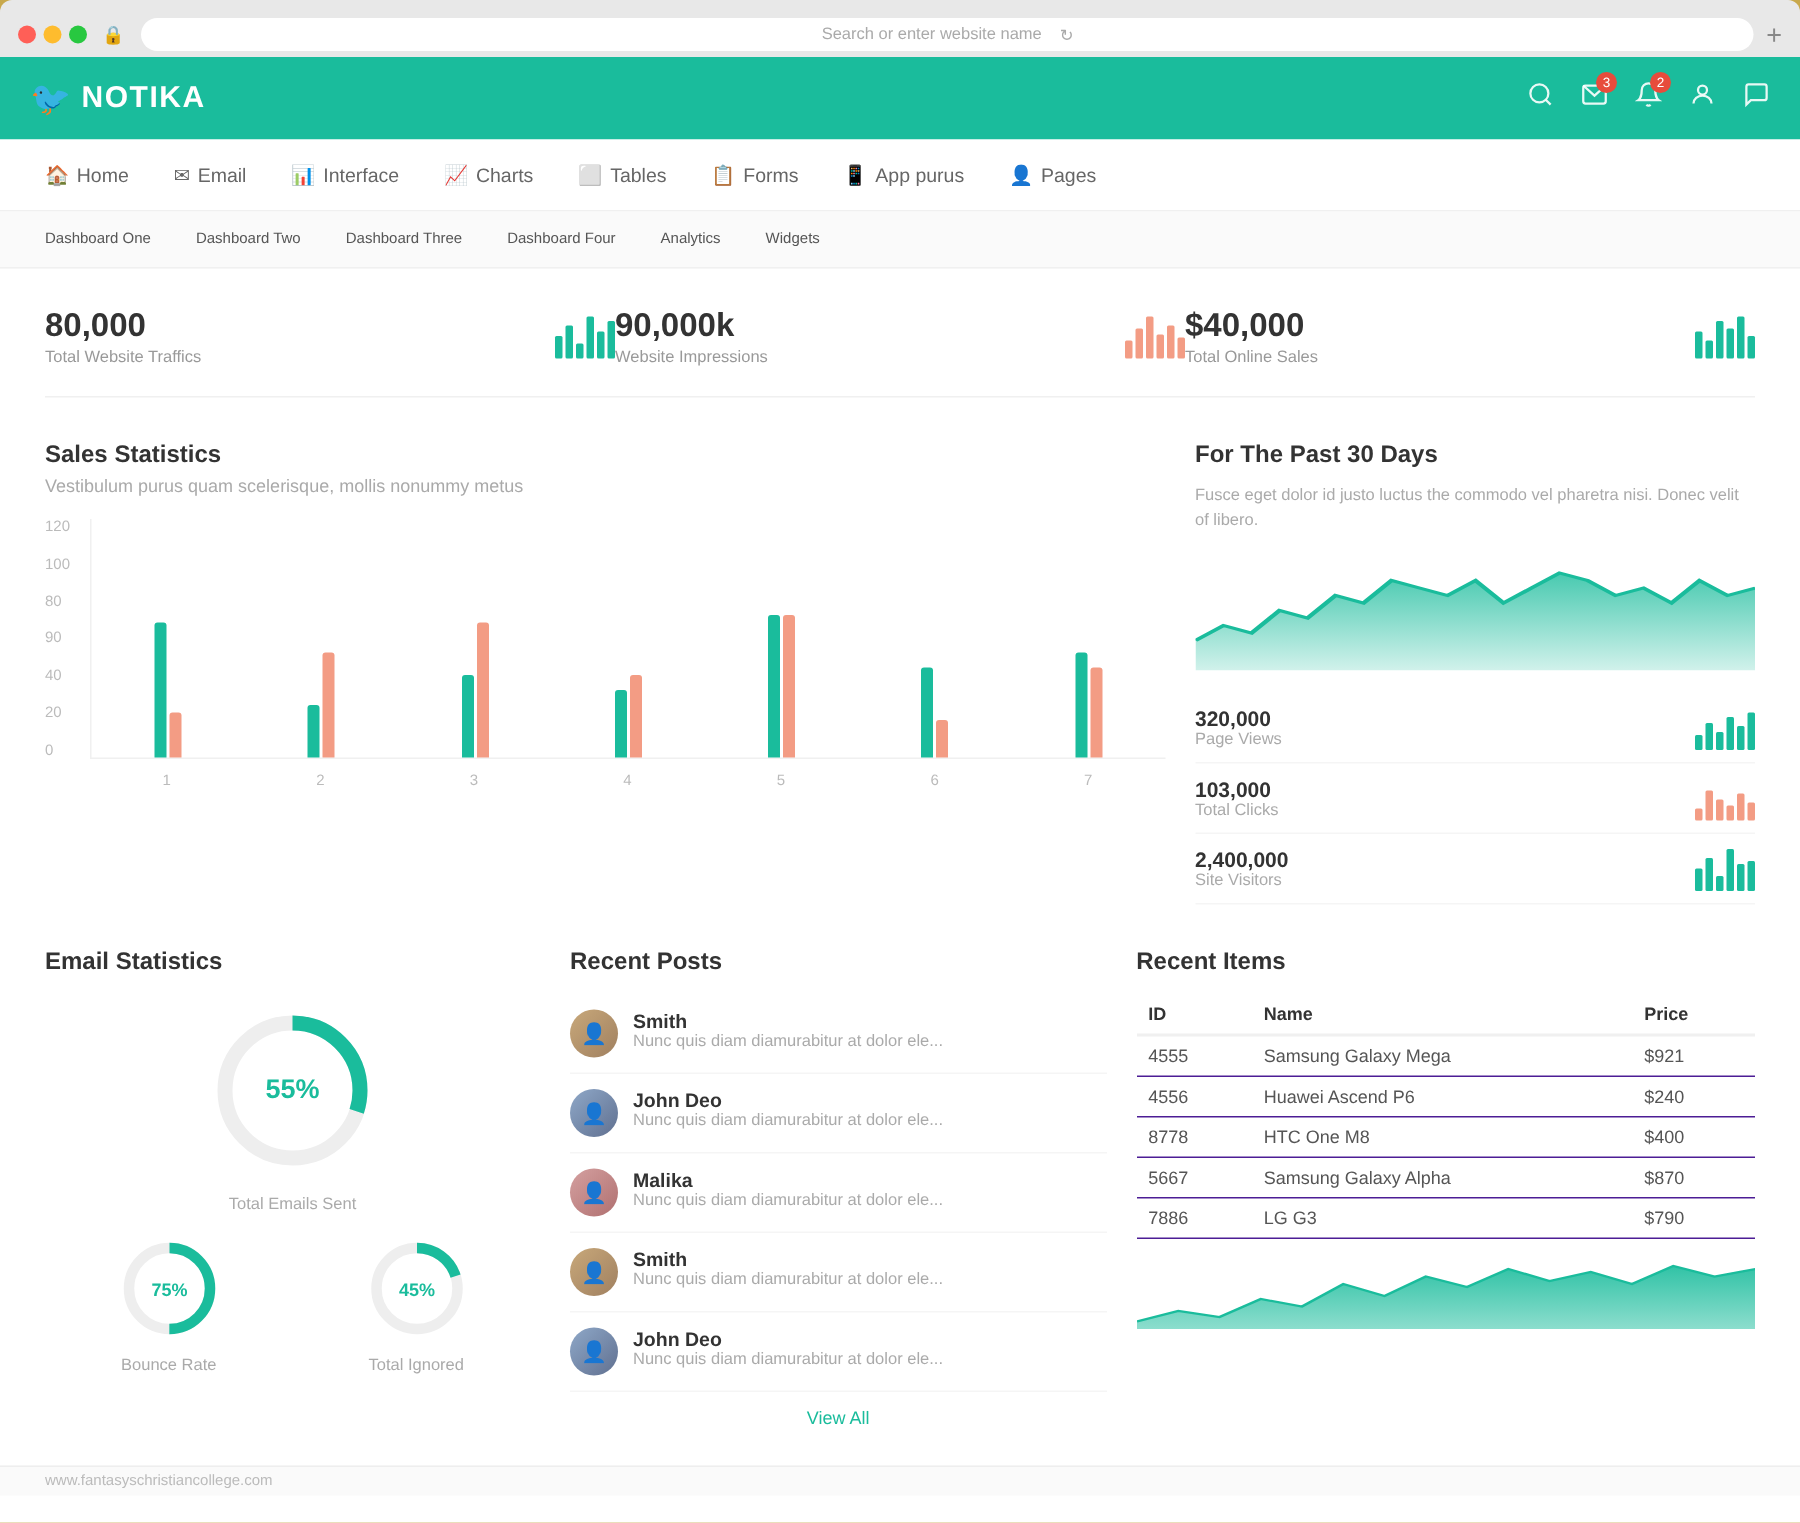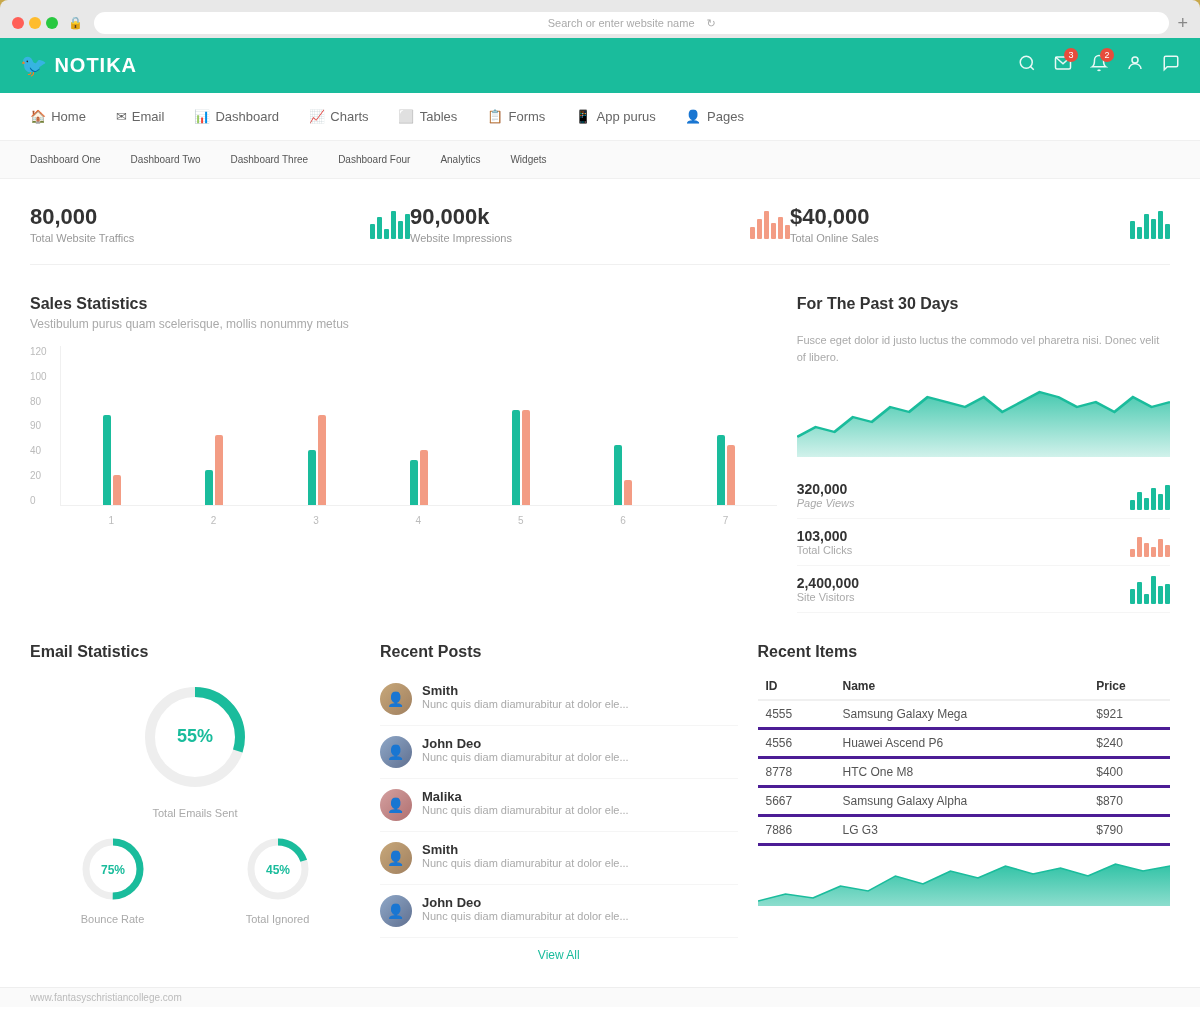--- a/index.html
+++ b/index.html
@@ -209,26 +209,26 @@
     
     .post-item { display: flex; gap: 10px; align-items: flex-start; padding: 10px 0; border-bottom: 1px solid #f5f5f5; }
     .avatar { width: 32px; height: 32px; border-radius: 50%; background: #ddd; overflow: hidden; flex-shrink: 0; }
     .post-name { font-size: 13px; font-weight: 600; color: #333; }
     .post-excerpt { font-size: 11px; color: #aaa; }
     .view-all { text-align: center; padding-top: 10px; font-size: 12px; color: #1abc9c; cursor: pointer; }
 
     
     .table { width: 100%; border-collapse: collapse; font-size: 12px; }
     .table th { text-align: left; padding: 6px 8px; color: #333; font-weight: 600; border-bottom: 2px solid #f0f0f0; }
-    .table td { padding: 6px 8px; color: #555; border-bottom: 3px solid #4c1d95; }
+    .table td { padding: 6px 8px; color: #555; border-bottom: 1px solid #4c1d95; }
 
     
     .area-bottom { height: 50px; margin-top: 10px; }
 
-    .past30-title { font-size: 16px; font-weight: 700; color: #333; margin-bottom: 19px; }
+    .past30-title { font-size: 16px; font-weight: 700; color: #333; margin-bottom: 9px; }
     .past30-desc { font-size: 11px; color: #aaa; margin-bottom: 12px; line-height: 1.5; }
   </style>
 </head>
 <body>
 
 <div class="browser-chrome">
   <div class="traffic-lights">
     <div class="tl tl-red"></div>
     <div class="tl tl-yellow"></div>
     <div class="tl tl-green"></div>
@@ -287,21 +287,21 @@
     <div class="nav-item">
       <span style="font-size:13px;">🏠</span>
       <span>Home</span>
     </div>
     <div class="nav-item">
       <span style="font-size:13px;">✉</span>
       <span>Email</span>
     </div>
     <div class="nav-item">
       <span style="font-size:13px;">📊</span>
-      <span>Dashboard</span>
+      <span>Interface</span>
     </div>
     <div class="nav-item">
       <span style="font-size:13px;">📈</span>
       <span>Charts</span>
     </div>
     <div class="nav-item">
       <span style="font-size:13px;">⬜</span>
       <span>Tables</span>
     </div>
     <div class="nav-item">
@@ -450,21 +450,21 @@
               </linearGradient>
             </defs>
             <path d="M0,60 L10,50 L20,55 L30,40 L40,45 L50,30 L60,35 L70,20 L80,25 L90,30 L100,20 L110,35 L120,25 L130,15 L140,20 L150,30 L160,25 L170,35 L180,20 L190,30 L200,25 L200,80 L0,80 Z" fill="url(#areaGrad)"></path>
             <path d="M0,60 L10,50 L20,55 L30,40 L40,45 L50,30 L60,35 L70,20 L80,25 L90,30 L100,20 L110,35 L120,25 L130,15 L140,20 L150,30 L160,25 L170,35 L180,20 L190,30 L200,25" fill="none" stroke="#1abc9c" stroke-width="2"></path>
           </svg>
         </div>
 
         <div class="stat-row-30">
           <div>
             <div class="stat-row-30-value">320,000</div>
-            <div style="font-size:11px; color:#aaa;font-style:italic;">Page Views</div>
+            <div style="font-size:11px; color:#aaa;">Page Views</div>
           </div>
           <div>
             <div class="mini-bars">
               <div class="mini-bar" style="background:#1abc9c; height:10px;"></div>
               <div class="mini-bar" style="background:#1abc9c; height:18px;"></div>
               <div class="mini-bar" style="background:#1abc9c; height:12px;"></div>
               <div class="mini-bar" style="background:#1abc9c; height:22px;"></div>
               <div class="mini-bar" style="background:#1abc9c; height:16px;"></div>
               <div class="mini-bar" style="background:#1abc9c; height:25px;"></div>
             </div>

